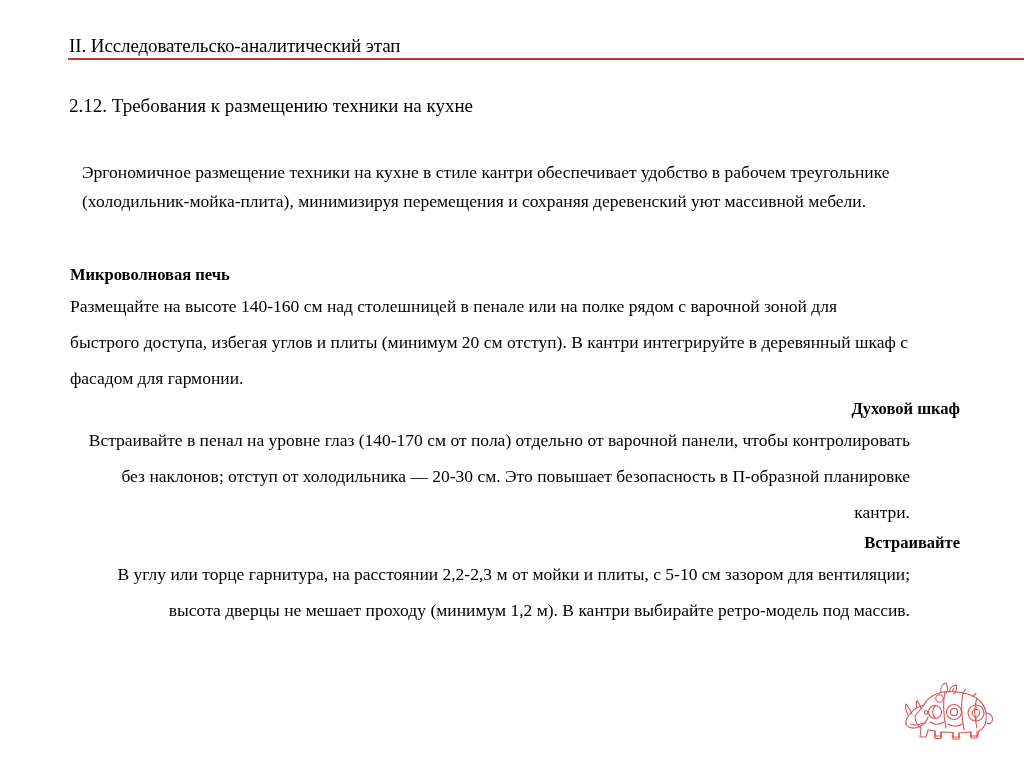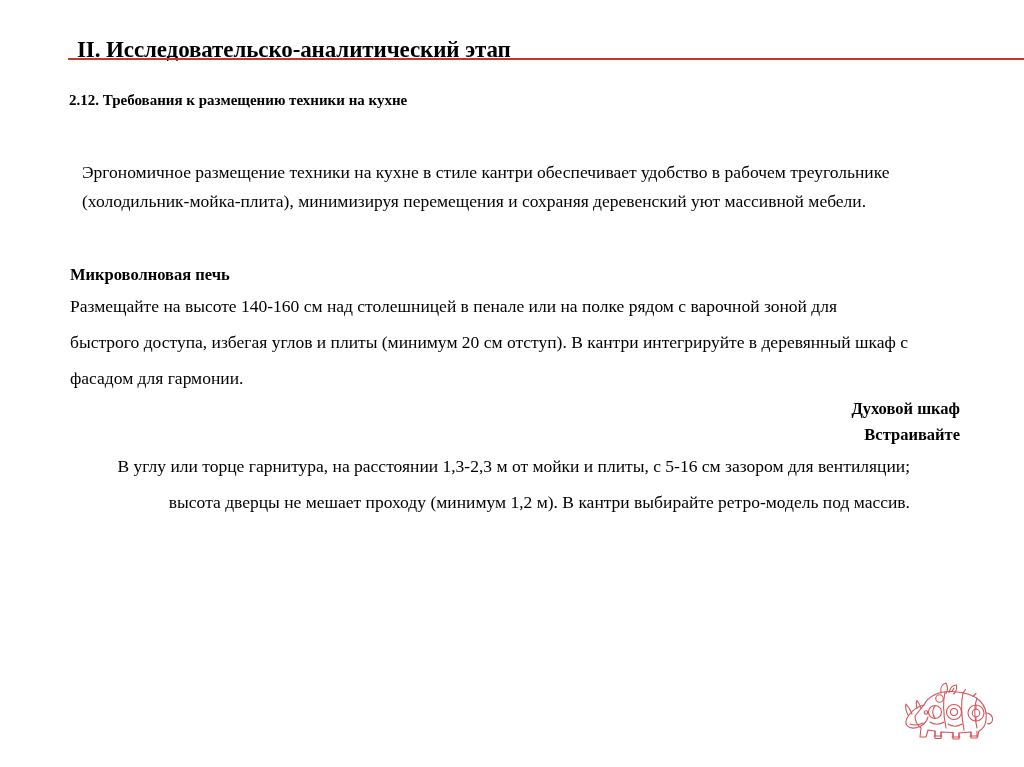--- a/index.html
+++ b/index.html
@@ -26,44 +26,44 @@
 
   
   .header {
     position: absolute;
     left: 0;
     top: 0;
     width: 1024px;
   }
   .slide-title {
     position: absolute;
-    left: 77px;
+    left: 69px;
     top: 22px;
-    font-size: 23px;
-    font-weight: bold;
+    font-size: 19px;
+    font-weight: normal;
     letter-spacing: -0.1px;
     line-height: 1.15;
     white-space: nowrap;
   }
   .title-rule {
     position: absolute;
     left: 68px;
     top: 58px;
     width: 956px;
     height: 2px;
     background: #c0392b;
   }
 
   
   .sub-title {
     position: absolute;
     left: 69px;
     top: 79px;
-    font-size: 15px;
-    font-weight: bold;
+    font-size: 19px;
+    font-weight: normal;
     line-height: 1.2;
     white-space: nowrap;
   }
 
   
   .body-block {
     position: absolute;
     left: 70px;
     top: 146px;
     width: 890px;
@@ -133,25 +133,26 @@
 
     <div class="sections">
 
       <div class="section">
         <div class="section-heading">Микроволновая печь</div>
         <p class="section-body">Размещайте на высоте 140-160 см над столешницей в пенале или на полке рядом с варочной зоной для быстрого доступа, избегая углов и плиты (минимум 20 см отступ). В кантри интегрируйте в деревянный шкаф с фасадом для гармонии.</p>
       </div>
 
       <div class="section">
         <div class="section-heading">Духовой шкаф</div>
+        <p class="section-body">Встраивайте в пенал на уровне глаз (140-170 см от пола) отдельно от варочной панели, чтобы контролировать без наклонов; отступ от холодильника — 20-30 см. Это повышает безопасность в П-образной планировке кантри.</p>
       </div>
 
       <div class="section">
         <div class="section-heading">Встраивайте</div>
-        <p class="section-body">В углу или торце гарнитура, на расстоянии 1,3-2,3 м от мойки и плиты, с 5-16 см зазором для вентиляции; высота дверцы не мешает проходу (минимум 1,2 м). В кантри выбирайте ретро-модель под массив.</p>
+        <p class="section-body">В углу или торце гарнитура, на расстоянии 2,2-2,3 м от мойки и плиты, с 5-10 см зазором для вентиляции; высота дверцы не мешает проходу (минимум 1,2 м). В кантри выбирайте ретро-модель под массив.</p>
       </div>
 
     </div>
   </div>
 
   <div class="emblem">
     <svg viewBox="0 0 208 144" xmlns="http://www.w3.org/2000/svg" fill="none" stroke="#d4545a" stroke-width="2.2" stroke-linecap="round" stroke-linejoin="round">
 
       <path d="M62 58 C70 40 92 30 118 31 C142 32 162 38 174 50
                C184 60 188 74 186 88 C185 98 180 106 172 110

